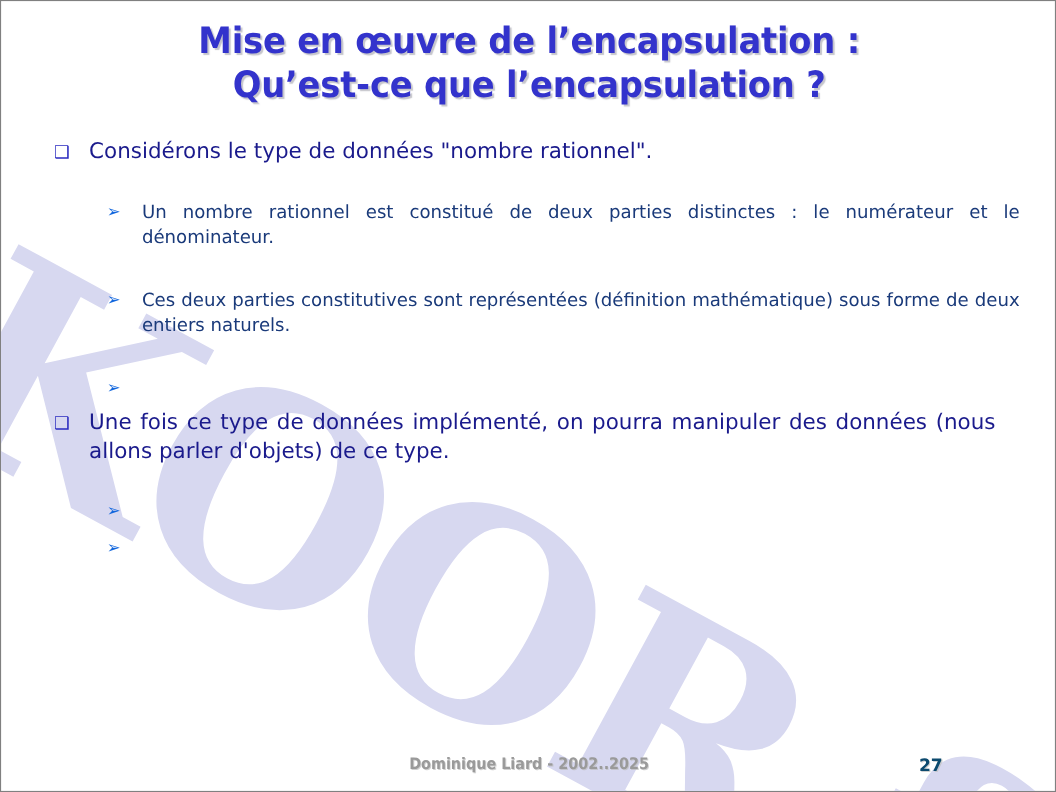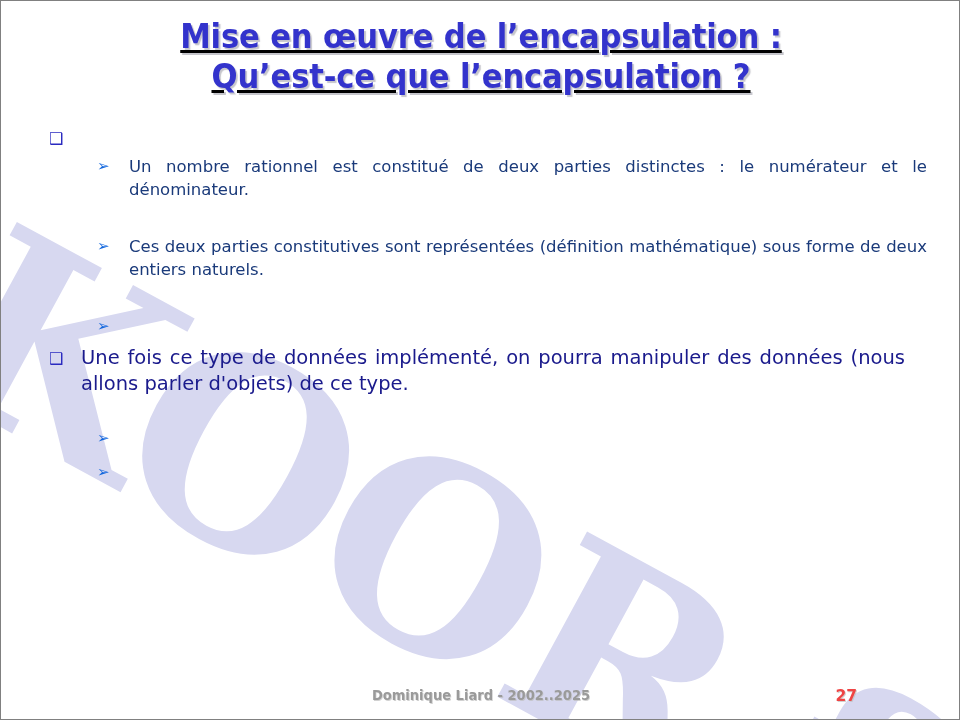--- a/index.html
+++ b/index.html
@@ -47,21 +47,20 @@
   }
 
   
   #title-block {
     position: absolute;
     z-index: 2;
     left: 0;
     top: 16px;
     width: 960px;
     text-align: center;
-    text-decoration: underline;
   }
   #title-block .title-line {
     font-family: "DejaVu Sans", sans-serif;
     font-weight: bold;
     font-size: 33px;
     line-height: 40px;
     color: #3333cc;
     letter-spacing: -0.2px;
     text-shadow: 2px 2px 1px rgba(150,150,160,0.55);
     white-space: nowrap;
@@ -142,21 +141,21 @@
     text-shadow: 1px 1px 0 rgba(190,190,190,0.7);
     transform: scaleX(0.9);
   }
   #footer .foot-page {
     position: absolute;
     right: 12px;
     top: 0;
     font-family: "DejaVu Sans", sans-serif;
     font-weight: bold;
     font-size: 15.5px;
-    color: #ef4444;
+    color: #0c4a6e;
     text-shadow: 1px 1px 0 rgba(190,190,190,0.7);
   }
 </style>
 </head>
 <body>
 
 <div id="slide">
 
   <div id="watermark">
     <div class="wm-text">KOOR.fr</div>
@@ -164,20 +163,21 @@
 
   <div id="title-block">
     <div class="title-line">Mise en œuvre de l’encapsulation :</div>
     <div class="title-line">Qu’est-ce que l’encapsulation ?</div>
   </div>
 
   <div id="body-block">
 
     <div class="lvl1">
       <span class="bullet">❑</span>
+      <span>Considérons le type de données "nombre rationnel".</span>
     </div>
 
     <div class="sp-30"></div>
 
     <div class="lvl2">
       <span class="bullet">➢</span>
       <span>Un nombre rationnel est constitué de deux parties distinctes : le numérateur et le dénominateur.</span>
     </div>
 
     <div class="sp-34"></div>

